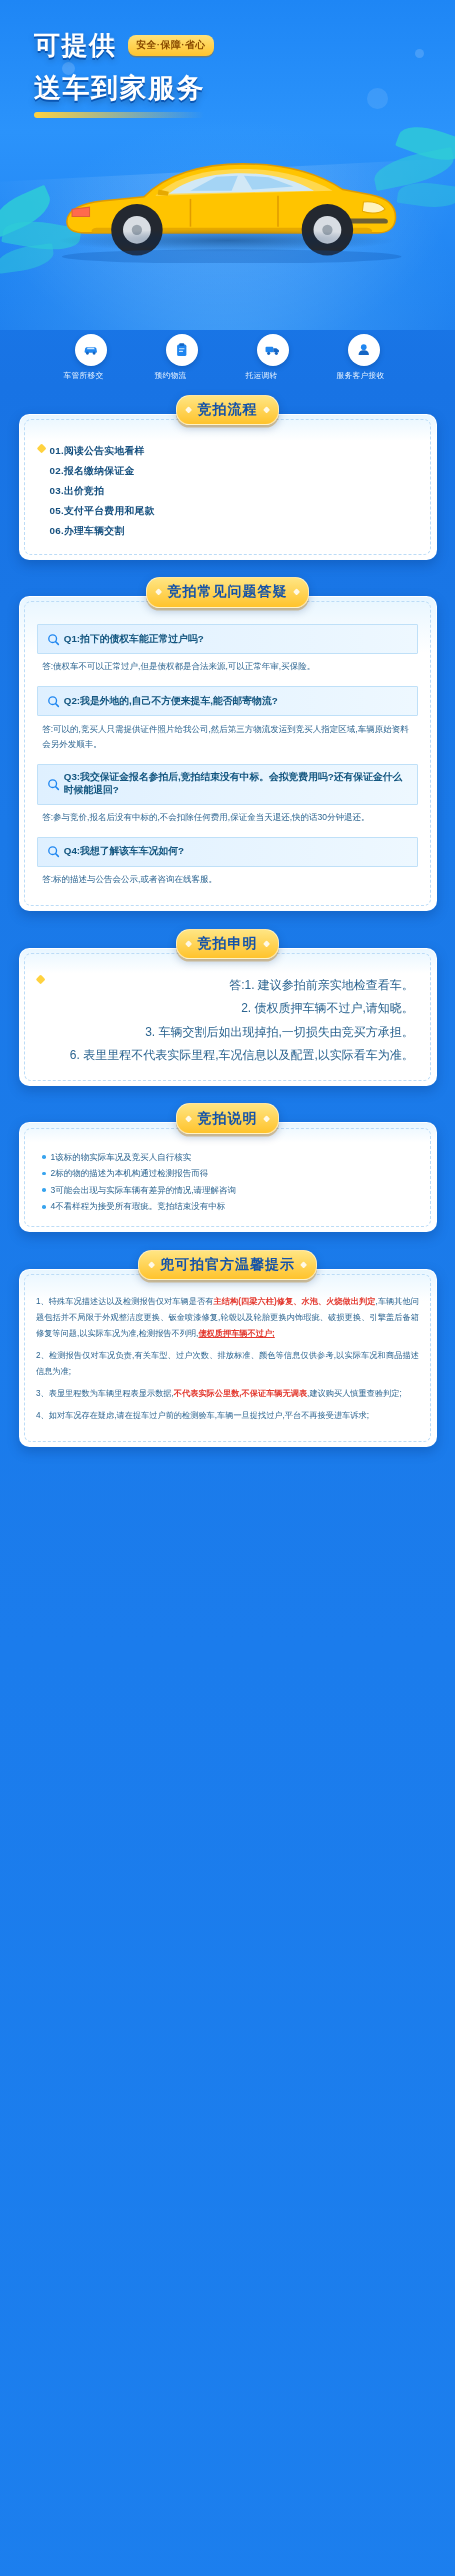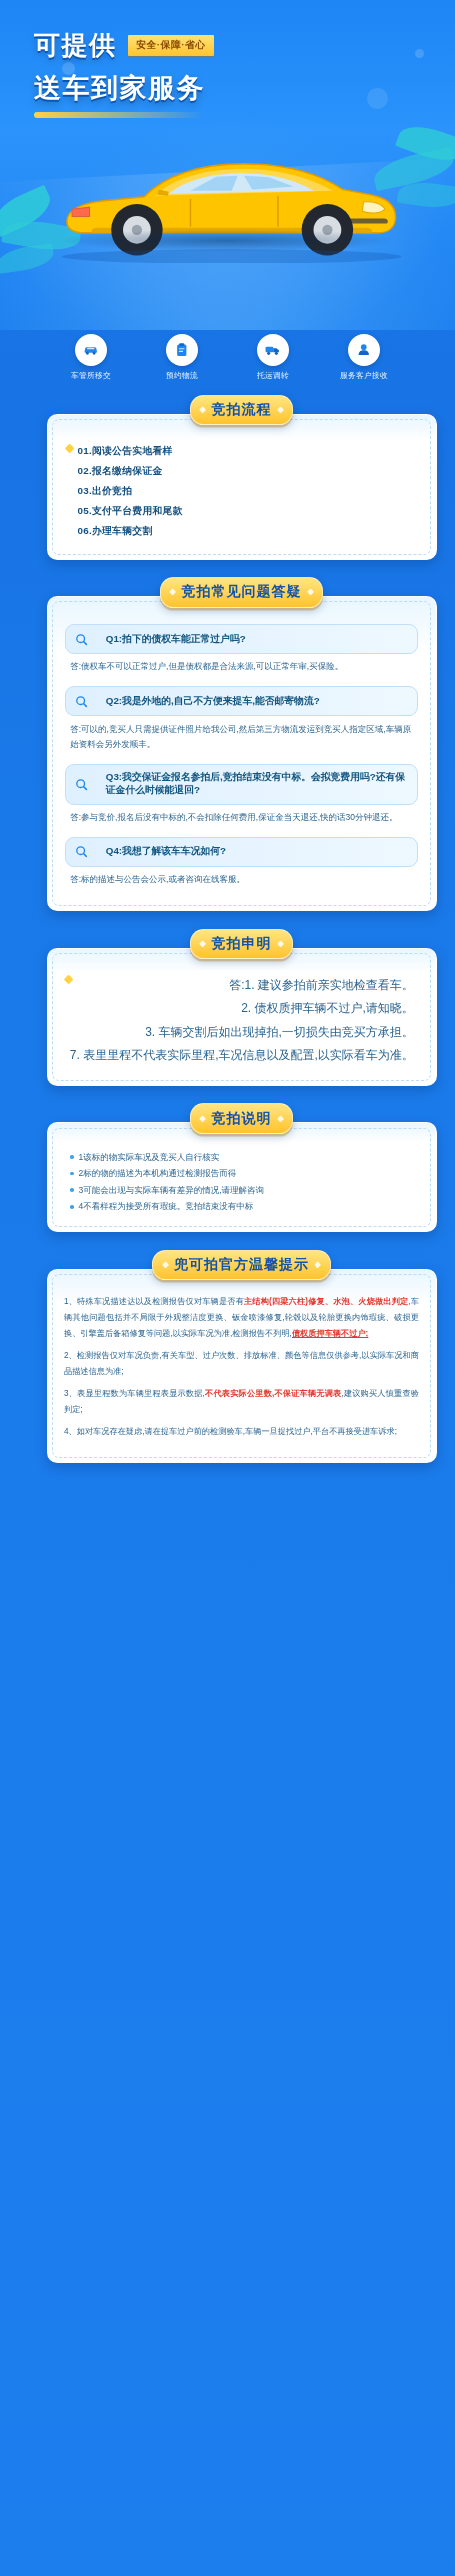--- a/index.html
+++ b/index.html
@@ -55,21 +55,21 @@
   .hero-title { position: relative; padding: 28px 0 0 34px; z-index: 5; }
   .hero-line1 {
     font-size: 26px; font-weight: bold; letter-spacing: 1.5px;
     color: #ffffff; text-shadow: 0 2.1px 0 #0a56b4, 0 3.1px 6.2px rgba(0,0,0,.25);
     display:inline-block; vertical-align: middle;
   }
   .hero-badge {
     display:inline-block; vertical-align: middle; margin-left: 9.3px;
     background: linear-gradient(180deg,#ffe27a,#ffc42e);
     color:#8a4b00; font-size: 9.8px; font-weight:bold; letter-spacing:0.5px;
-    padding: 3.6px 8.2px; border-radius: 1px; box-shadow: 0 1.5px 0 rgba(180,110,0,.45);
+    padding: 3.6px 8.2px; border-radius: 8px; box-shadow: 0 1.5px 0 rgba(180,110,0,.45);
   }
   .hero-line2 {
     margin-top: 7.2px;
     font-size: 27px; font-weight: bold; letter-spacing: 1.5px;
     color: #ffffff;
     text-shadow: 0 2.1px 0 #0a56b4, 0 3.6px 7.2px rgba(0,0,0,.28);
   }
   .hero-underline {
     margin-top: 6.2px; width: 170px; height: 5.2px; border-radius: 3.1px;
     background: linear-gradient(90deg,#ffd23f,rgba(255,210,63,0));
@@ -80,30 +80,30 @@
   .car-shadow {
     position:absolute; left: 20.6px; top: 121px; width: 340px; height: 23px;
     background: radial-gradient(ellipse at 50% 50%, rgba(0,40,90,.45) 0%, rgba(0,40,90,0) 70%);
   }
 
   
   .services {
     display:flex; justify-content: center; gap: 36px;
     padding: 4.1px 0 13.4px 0; position: relative; z-index: 6;
   }
-  .service { width: 55px; text-align:center; }
+  .service { width: 55px; }
   .service .circle {
     width: 32px; height: 32px; margin: 0 auto 5.2px auto; border-radius: 50%;
     background: #ffffff; display:flex; align-items:center; justify-content:center;
     box-shadow: 0 2.1px 5.2px rgba(0,40,90,.25);
   }
   .service .label { font-size: 7.7px; color:#eaf4ff; letter-spacing: 0.3px; }
 
   
-  .section { padding: 0 18.5px 17.5px 18.5px; position: relative; z-index: 3; margin-left: 28px;}
+  .section { padding: 0 18.5px 17.5px 18.5px; position: relative; z-index: 3;}
   .sec-title-wrap { display:flex; justify-content:center; margin-bottom: -11.3px; position: relative; z-index: 4;}
   .sec-title {
     background: linear-gradient(180deg,#ffe583,#ffc32c);
     color:#1452a8; font-size: 14px; font-weight: bold; letter-spacing: 1px;
     padding: 5.2px 20.6px; border-radius: 13.4px;
     box-shadow: 0 2.6px 0 rgba(190,120,0,.35), 0 3.1px 8.2px rgba(0,40,90,.25);
     border: 1px solid rgba(255,255,255,.55);
     position: relative;
   }
   .sec-title::before, .sec-title::after{
@@ -130,24 +130,24 @@
   
   .flow-list { list-style:none; padding: 3.1px 7.2px 3.1px 14.4px; font-weight: bold; }
   .flow-list li {
     font-size: 9.8px; color:#16507f; line-height: 2.05;
     letter-spacing: 0.3px;
   }
 
   
   .faq-card { padding-top: 24px; }
   .q-row {
-    display:flex; align-items:center; gap: 16px;
+    display:flex; align-items:center; gap: 2px;
     background: linear-gradient(90deg,#dff0ff,#eef8ff);
     border: 0.5px solid #bfe0f8;
-    border-radius: 9px; padding: 6.2px 8.2px; margin: 3.1px 2.1px 5.2px 2.1px;
+    border-radius: 1px; padding: 6.2px 8.2px; margin: 3.1px 2.1px 5.2px 2.1px;
   }
   .q-icon {
     flex: 0 0 auto; width: 15.5px; height: 15.5px; border-radius:50%;
     display:flex; align-items:center; justify-content:center;
   }
   .q-text { font-size: 9.8px; font-weight: bold; color:#11year; color:#12557f; }
   .a-text { font-size: 8.5px; line-height: 1.85; color:#2b6490; padding: 0 5.2px 8.2px 7.2px; }
 
   
   .plain { font-size: 12px; line-height: 1.95; color:#2b6490; padding: 2.1px 6.2px 3.1px 6.2px; text-align: right; }
@@ -363,21 +363,21 @@
   <div class="section">
     <div class="sec-title-wrap">
       <div class="sec-title">竞拍申明</div>
     </div>
     <div class="card inner-line">
       <div class="spark" style="left:17.5px; top:27px;"></div>
       <div class="plain">
         <span class="ind">答:1. 建议参拍前亲实地检查看车。</span>
         <span class="ind">2. 债权质押车辆不过户,请知晓。</span>
         <span class="ind">3. 车辆交割后如出现掉拍,一切损失由竞买方承担。</span>
-        <span class="ind">7. 表里里程不代表实际里程,车况信息以及配置,以实际看车为准。</span>
+        <span class="ind">6. 表里里程不代表实际里程,车况信息以及配置,以实际看车为准。</span>
       </div>
     </div>
   </div>
 
   <div class="section">
     <div class="sec-title-wrap">
       <div class="sec-title">竞拍说明</div>
     </div>
     <div class="card inner-line">
       <ul class="bullet-list">

